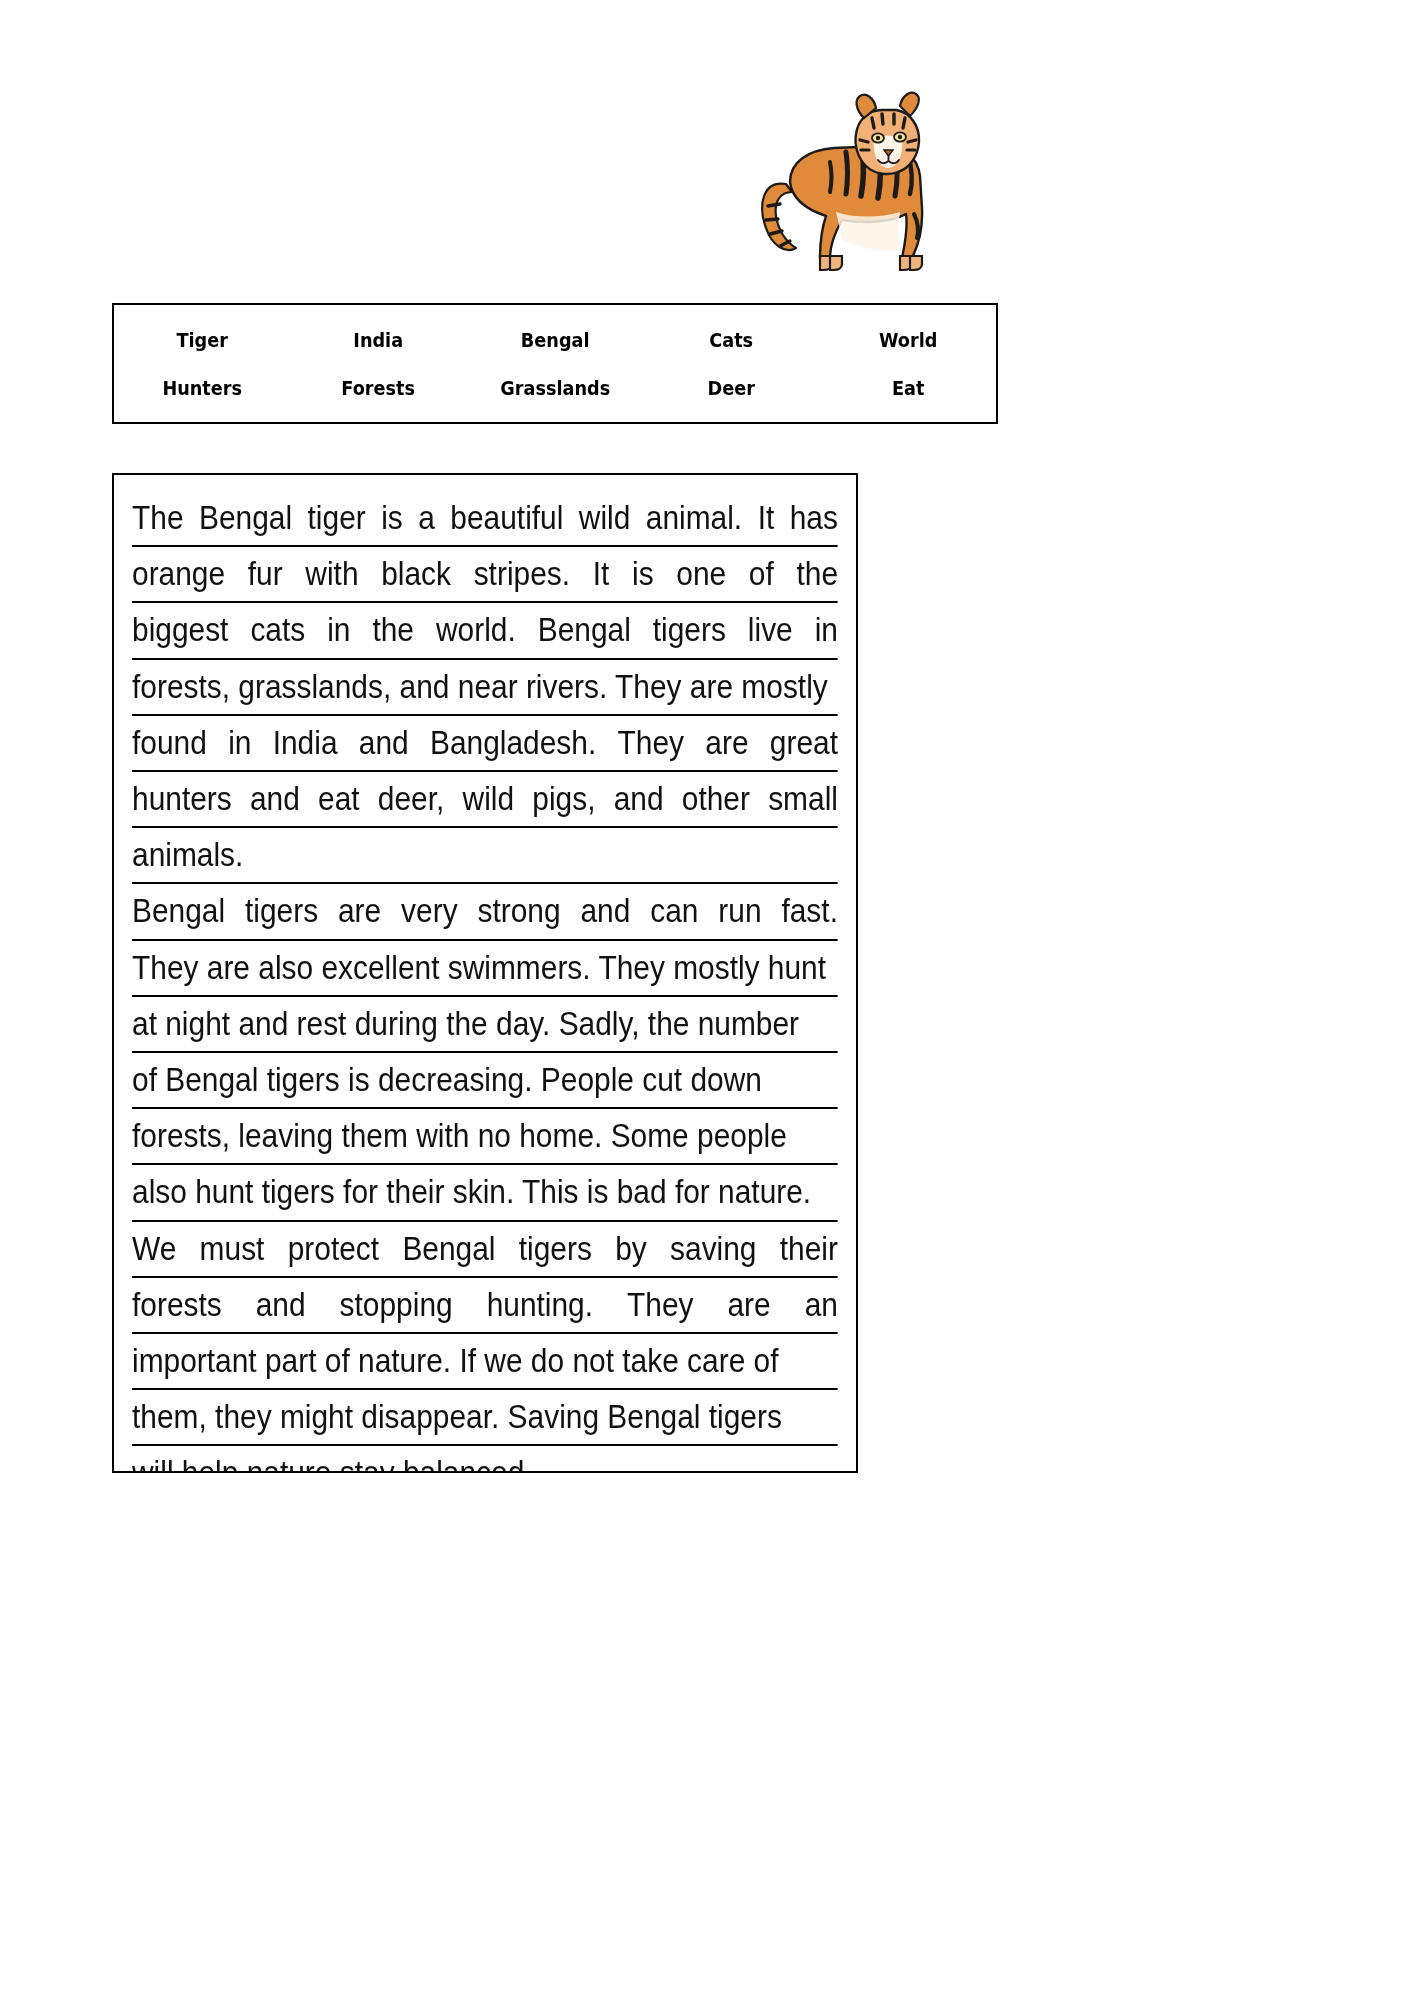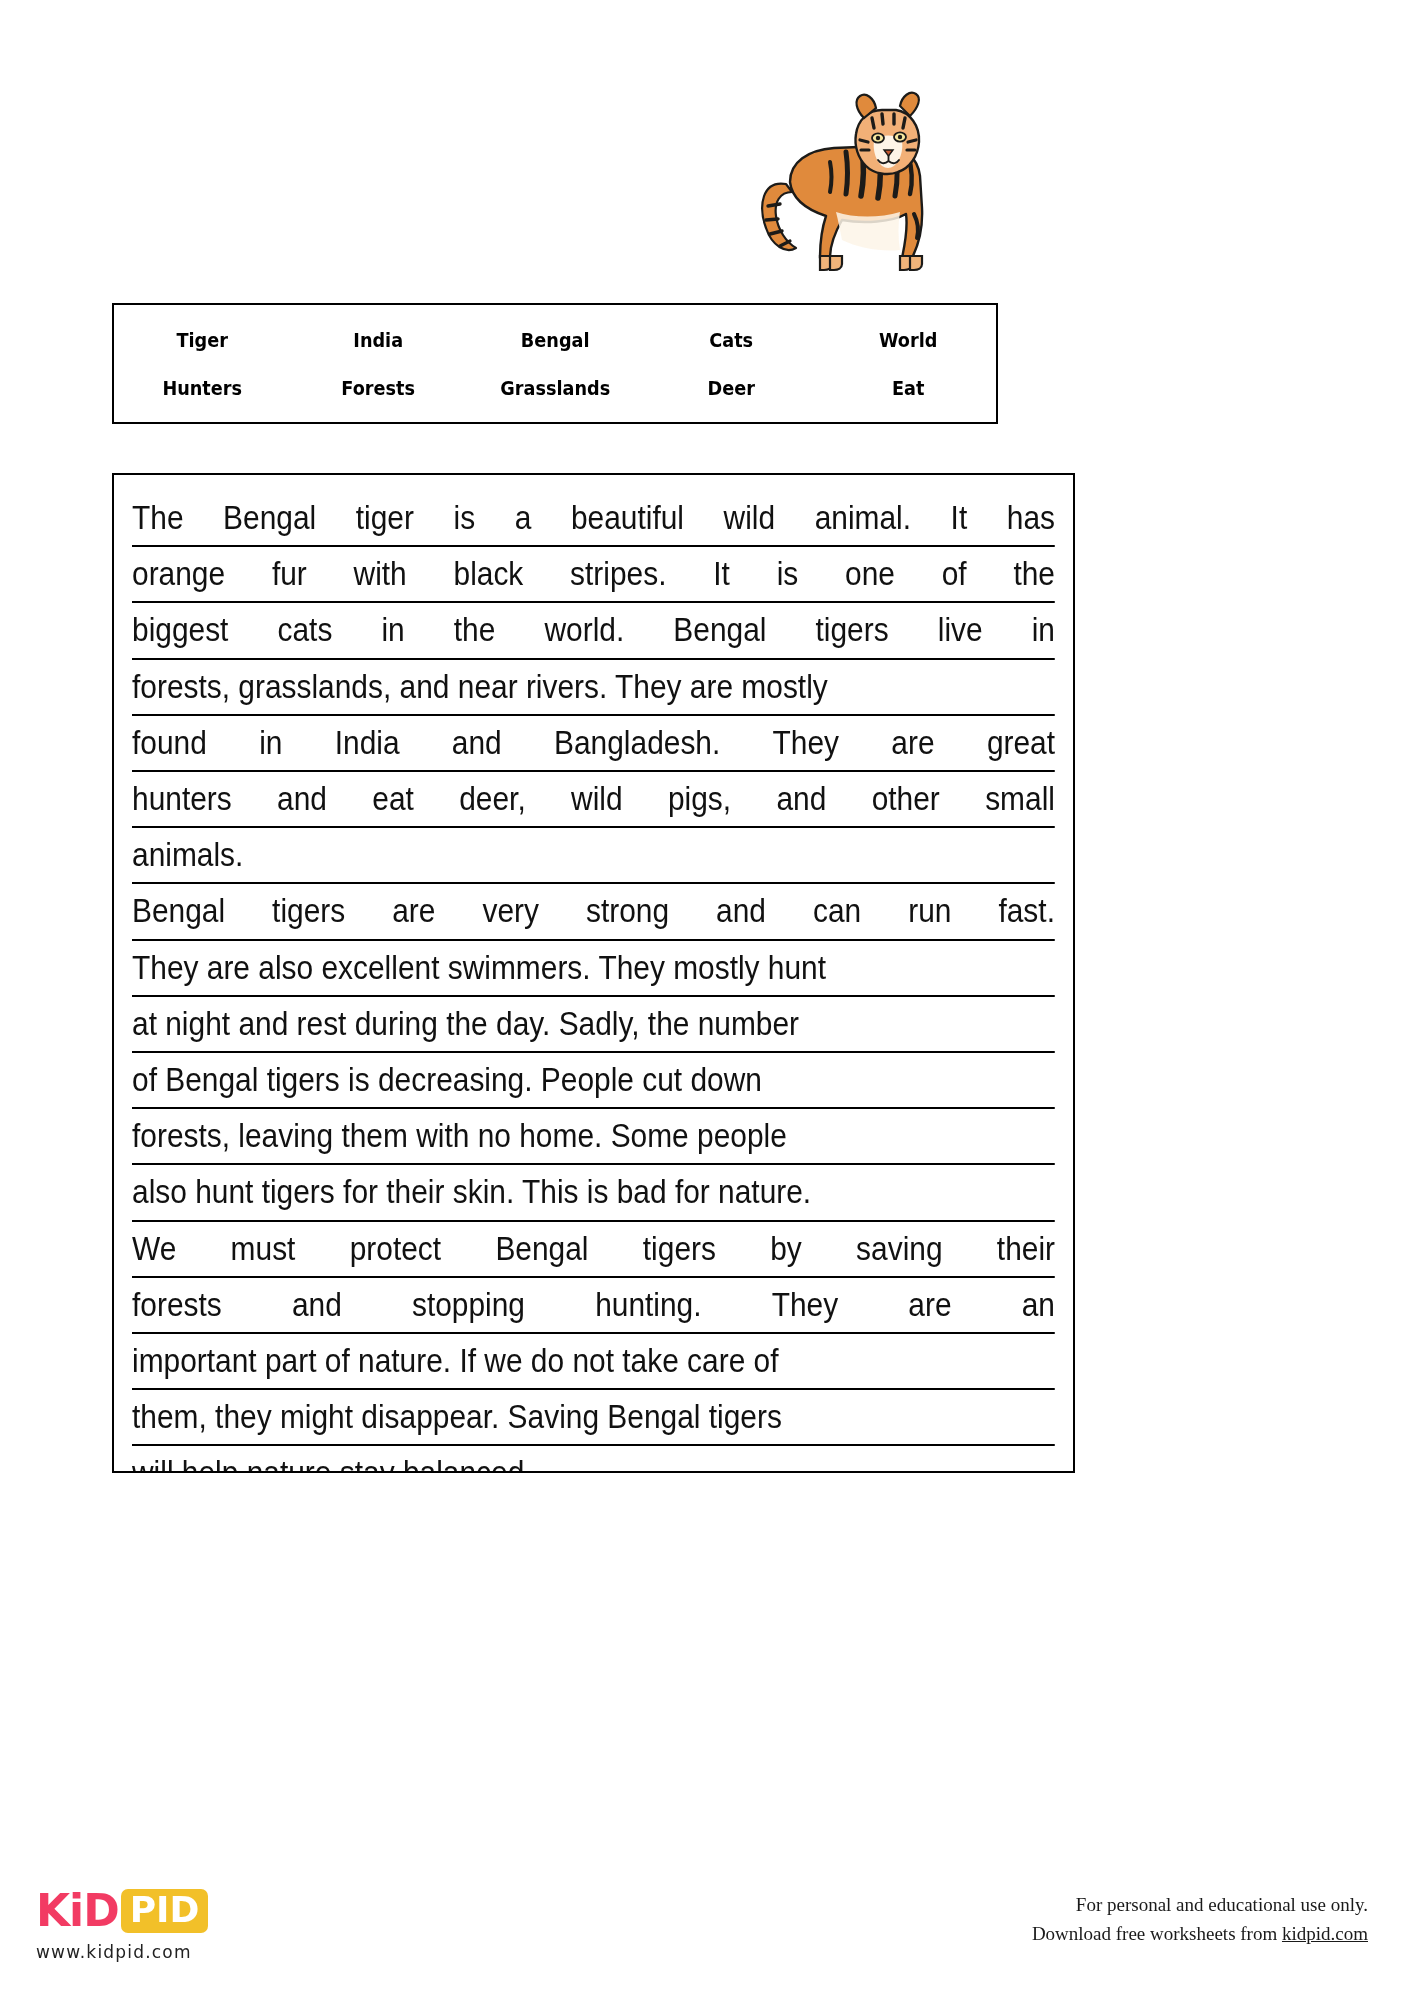--- a/index.html
+++ b/index.html
@@ -90,21 +90,21 @@
     font-weight: bold;
     color: #000000;
     transform: scaleX(0.93);
   }
 
   
   .answer-box {
     position: absolute;
     left: 112px;
     top: 473px;
-    width: 963px;
+    width: 746px;
     height: 1000px;
     border: 2.5px solid #000000;
     box-sizing: border-box;
     padding: 16px 18px 10px 18px;
     overflow: hidden;
   }
   .para-line {
     font-family: "Liberation Sans", sans-serif;
     font-size: 32.5px;
     line-height: 54.2px;
@@ -362,29 +362,14 @@
         <span>hunting.</span>
         <span>They</span>
         <span>are</span>
         <span>an</span>
       </div>
       <div class="para-line">important part of nature. If we do not take care of</div>
       <div class="para-line">them, they might disappear. Saving Bengal tigers</div>
       <div class="para-line">will help nature stay balanced.</div>
     </div>
 
-  <div class="footer">
-    <div class="logo-wrap">
-      <div class="logo-mark">
-        <span class="logo-kid">KiD</span>
-        <span class="logo-pid">PID</span>
-      </div>
-      <div class="logo-url">www.kidpid.com</div>
-    </div>
-    <div class="footer-note">
-      <div>For personal and educational use only.</div>
-      <div>
-        <span>Download free worksheets from </span><span class="footer-link">kidpid.com</span>
-      </div>
-    </div>
-  </div>
 
 </div>
 
 </body></html>

